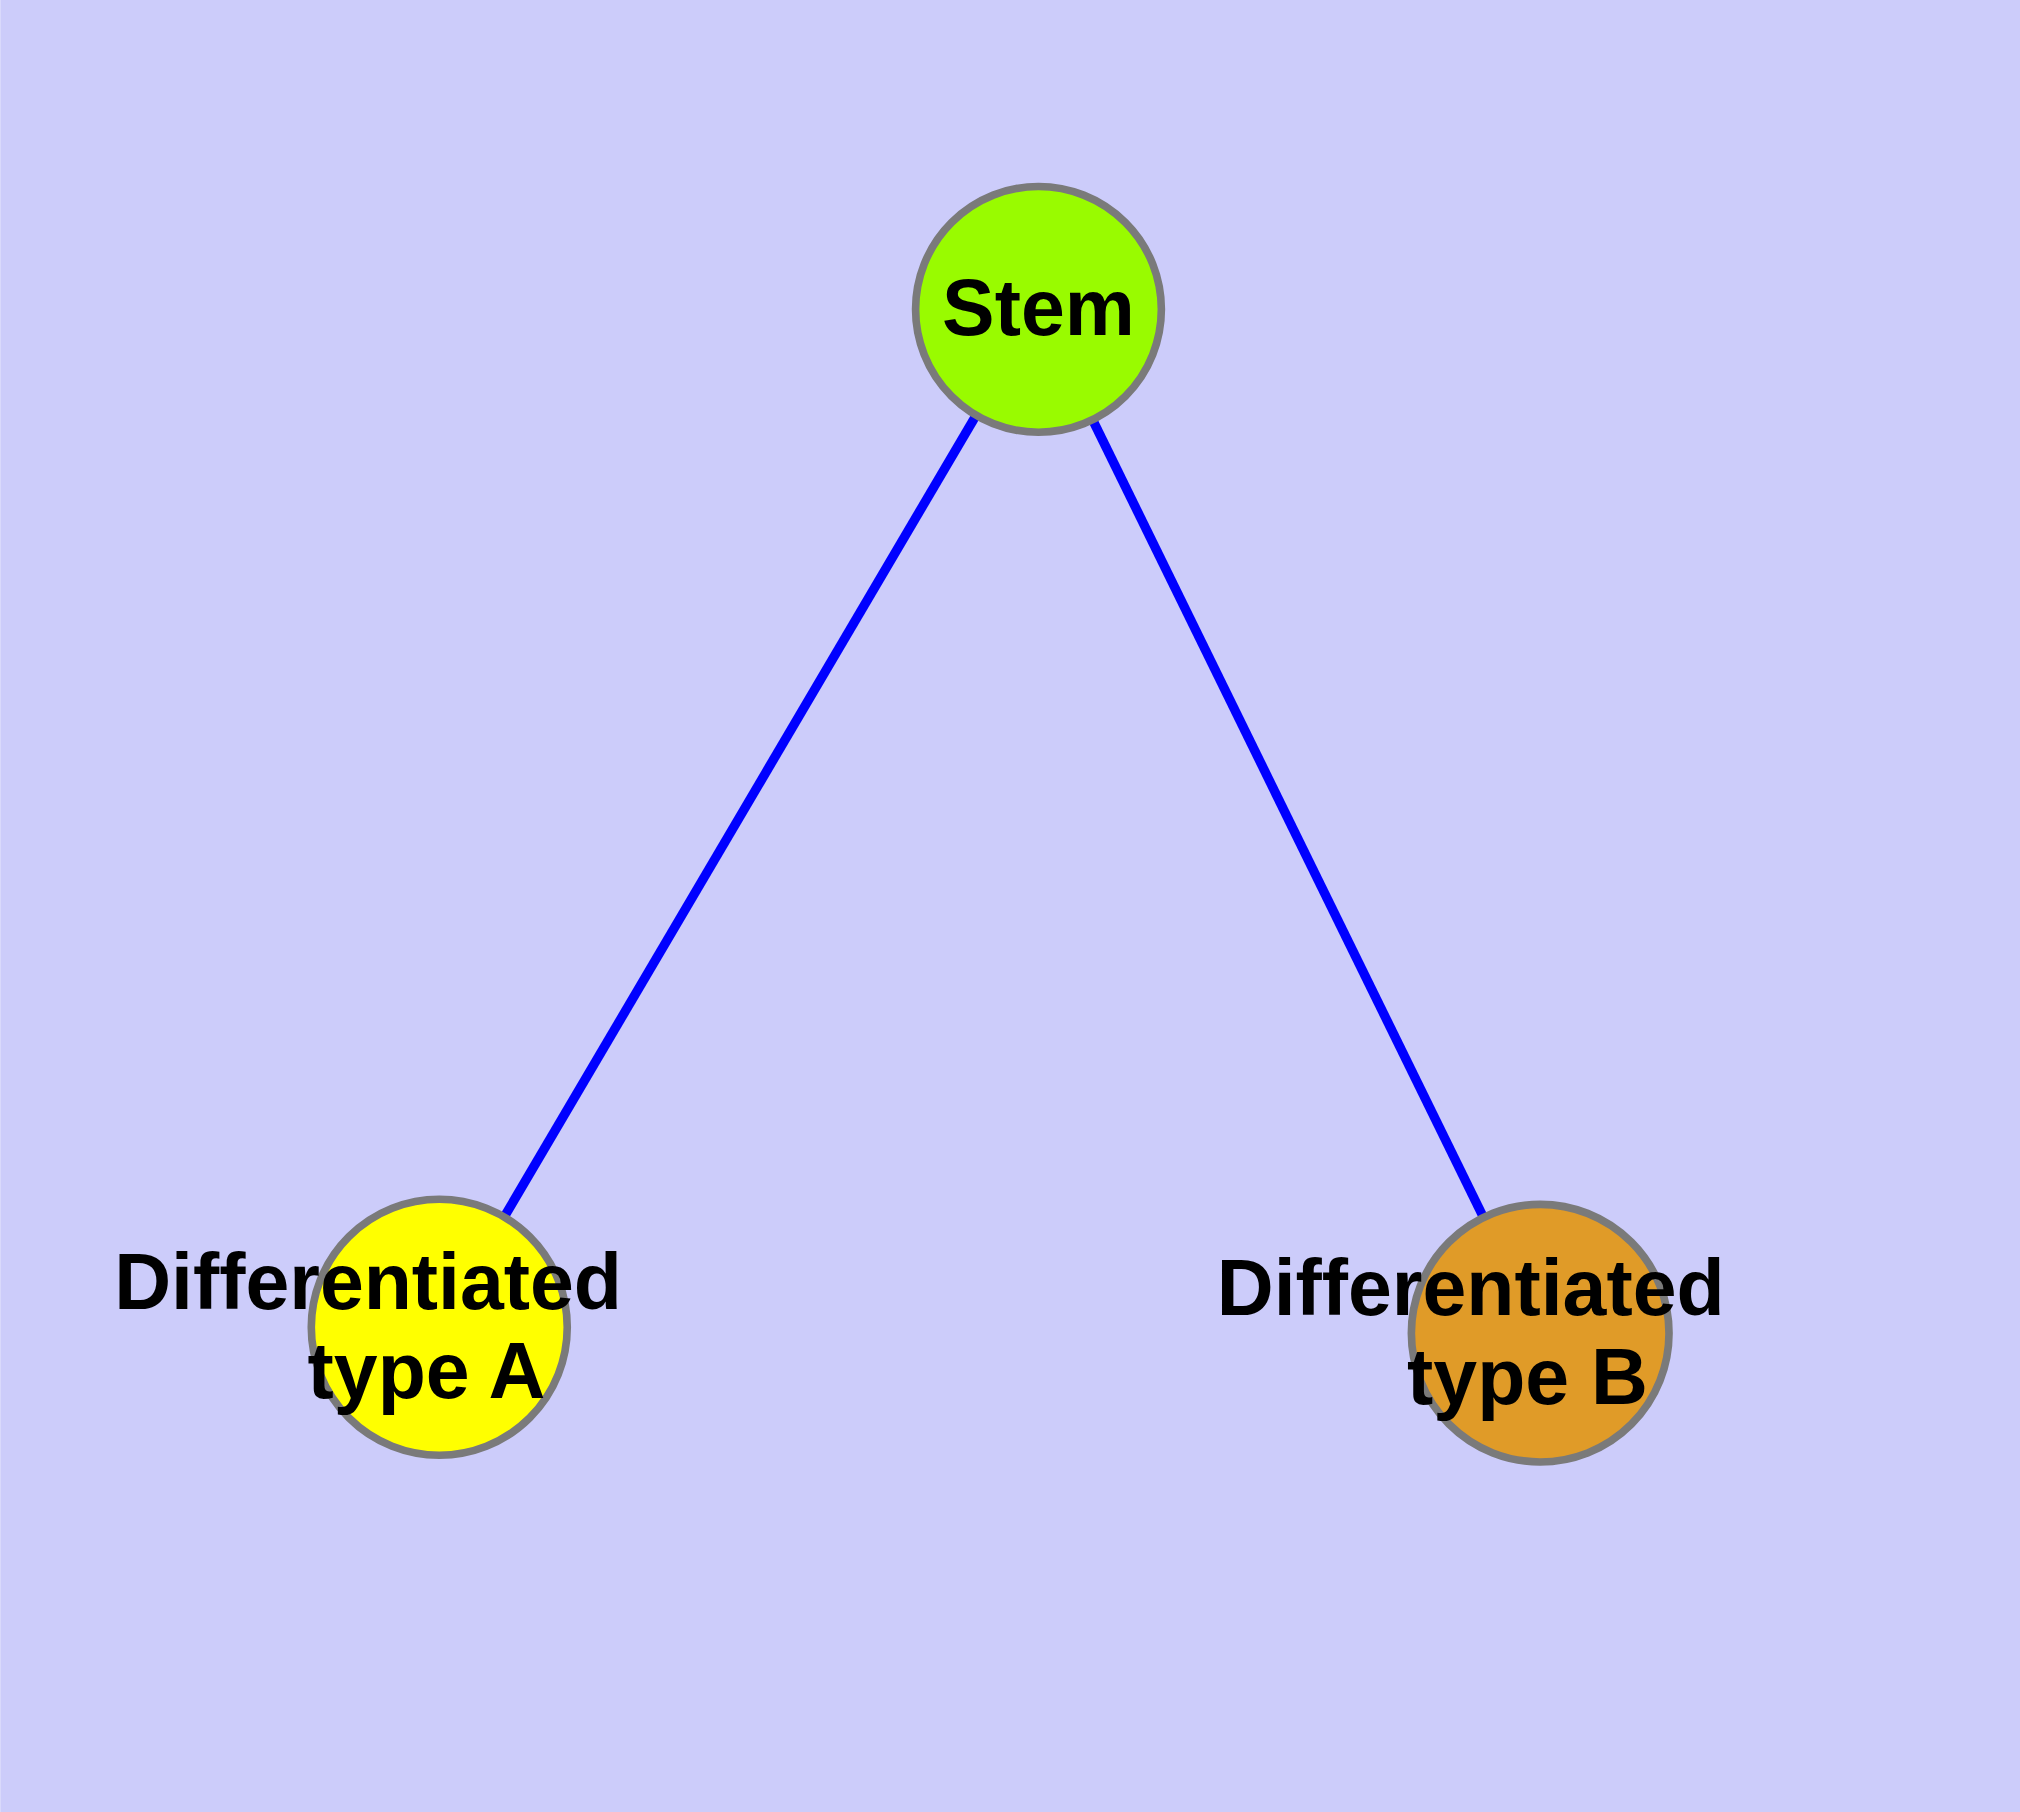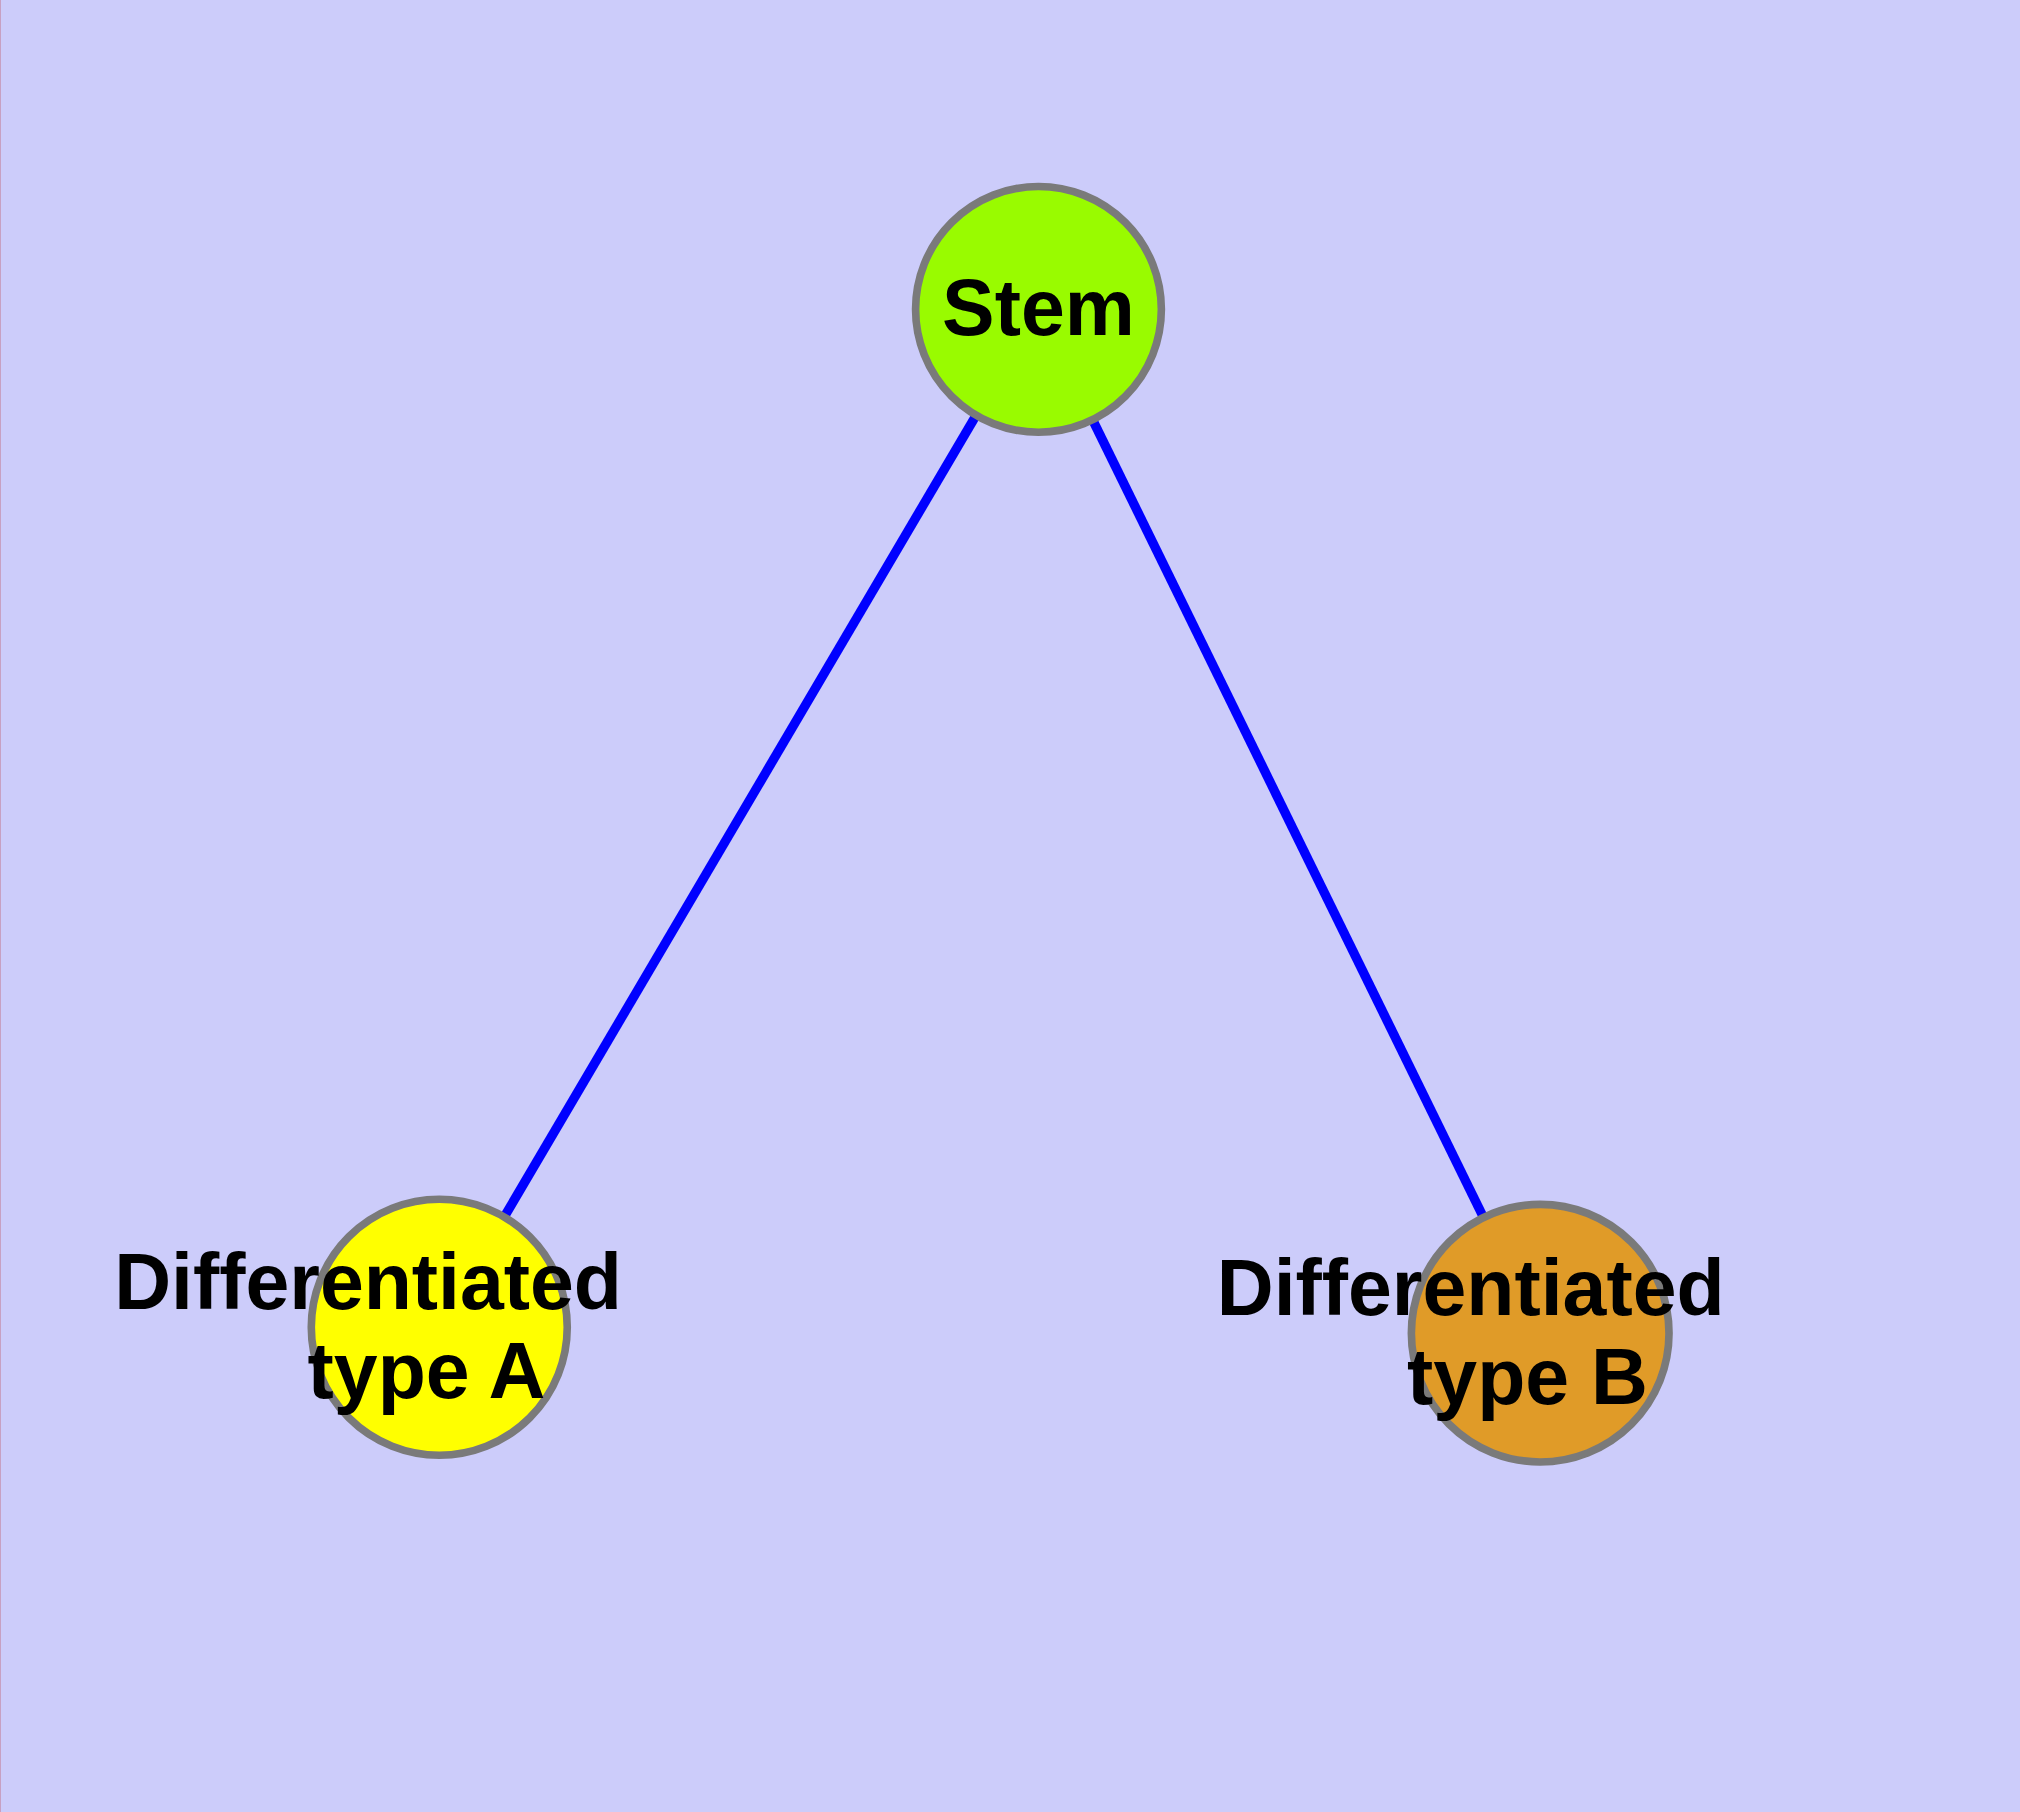--- a/index.html
+++ b/index.html
@@ -8,21 +8,21 @@
     padding: 0;
     background: #ccccfa;
   }
   body {
     font-family: "Liberation Sans", sans-serif;
   }
   #canvas-wrap {
     position: relative;
     width: 1933px;
     height: 1812px;
-    background: #b91c1c;
+    background: #ffffff;
     overflow: hidden;
   }
   #graph-svg {
     position: absolute;
     top: 0;
     left: 0;
     width: 2021px;
     height: 1812px;
     display: block;
   }

